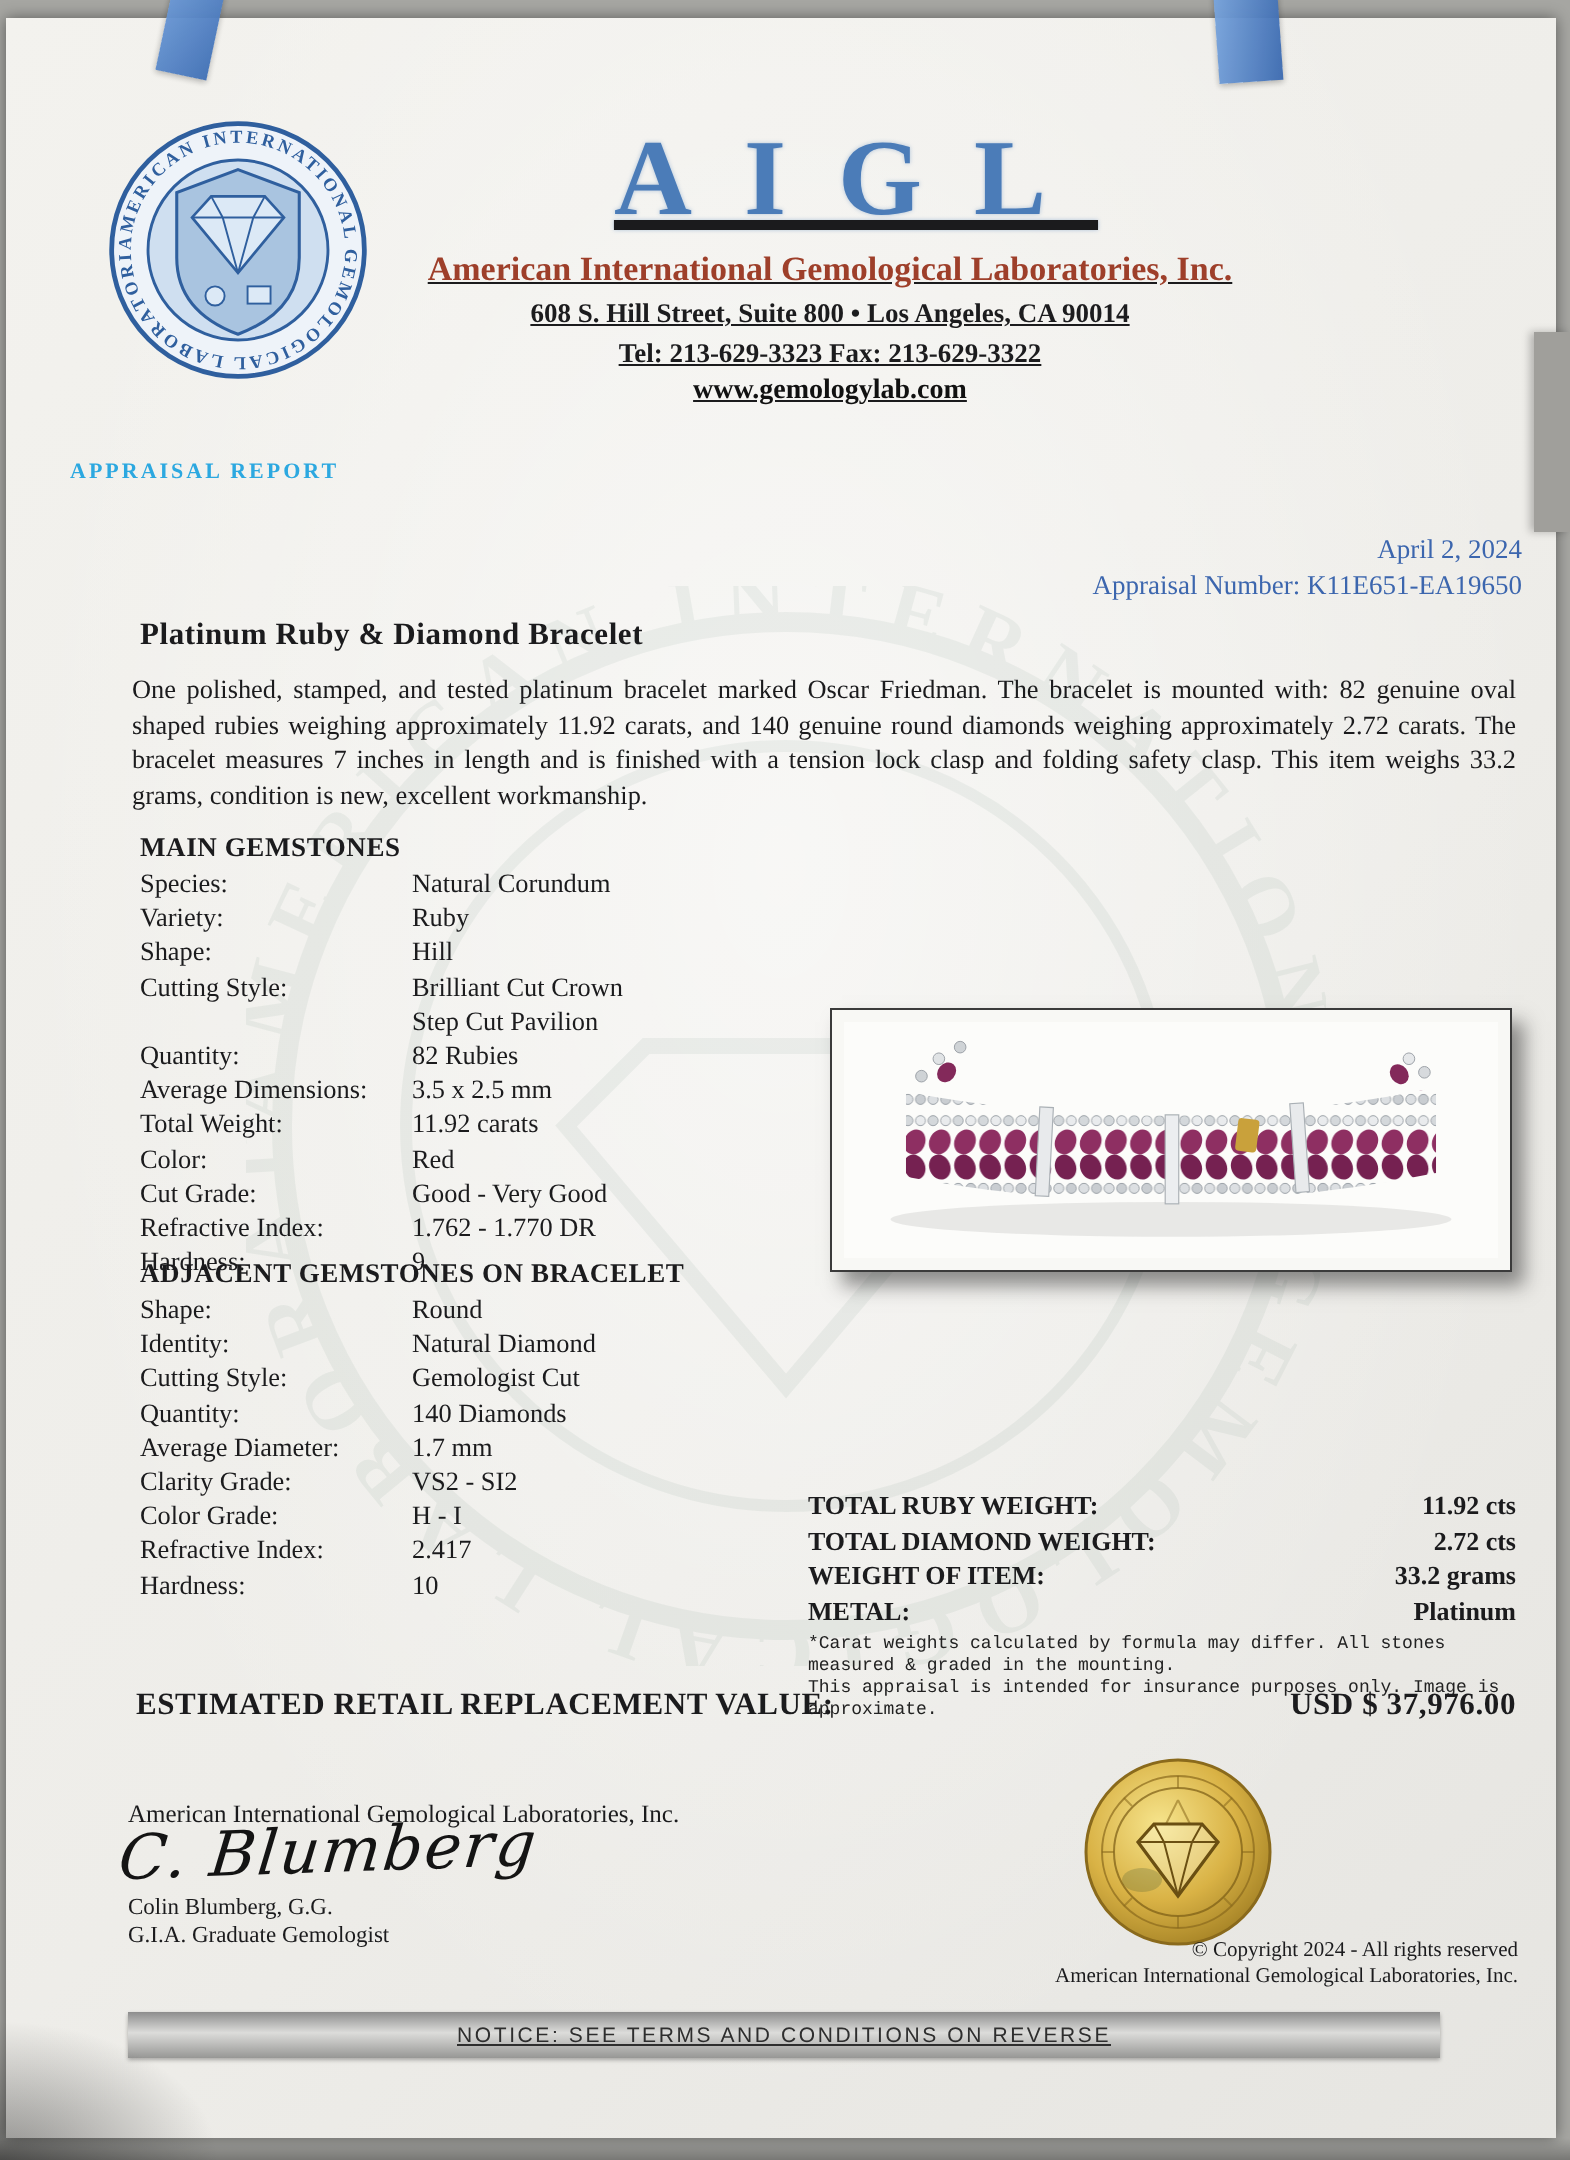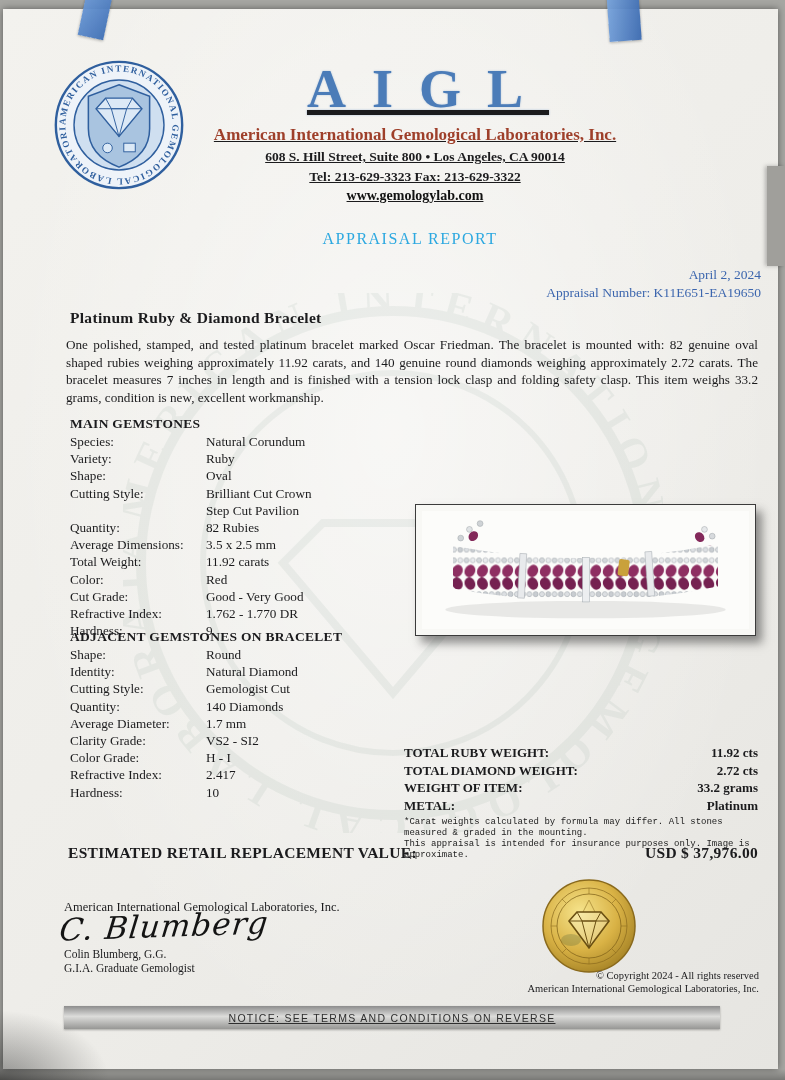--- a/index.html
+++ b/index.html
@@ -27,21 +27,21 @@
   .watermark { position:absolute; left:123px; top:293px; opacity:.06; pointer-events:none; }
 
   .logo { position:absolute; left:52px; top:58px; }
 
   .hdr { position:absolute; left:190px; top:58px; width:450px; text-align:center;text-decoration:underline; }
   .aigl { font-size:54px; font-weight:bold; color:#4b7cb8; letter-spacing:26px; padding-left:26px; line-height:62px; text-shadow:0 0 2px rgba(75,124,184,.4); }
   .company { margin-top:5px; font-size:17px; font-weight:bold; color:#9e3f2a; }
   .addr, .tel { margin-top:4px; font-size:13.5px; font-weight:bold; color:#1c1c1e; }
   .web { margin-top:3px; font-size:14px; font-weight:bold; color:#111; }
 
-  .report-title { position:absolute; left:35px; top:230px; width:750px; text-align:center; font-size:16px; font-weight:normal; letter-spacing:1.5px; color:#2ca8e0; }
+  .report-title { position:absolute; left:35px; top:230px; width:750px; font-size:11px; font-weight:bold; letter-spacing:1.5px; color:#2ca8e0; }
 
   .date-block { position:absolute; right:24px; top:266px; text-align:right; color:#3c66ae; font-size:13.5px; line-height:18px; }
 
   .item-title { position:absolute; left:70px; top:309px; font-size:15.5px; font-weight:bold; letter-spacing:.3px; }
 
   .description { position:absolute; left:66px; top:336px; width:692px; font-size:13.2px; line-height:17.6px; text-align:justify; }
 
   .sec-heading { font-size:13.5px; font-weight:bold; letter-spacing:.3px; }
   .main-heading { position:absolute; left:70px; top:416px; }
   .adj-heading  { position:absolute; left:70px; top:629px; }
@@ -129,21 +129,21 @@
 
 <div class="item-title">Platinum Ruby &amp; Diamond Bracelet</div>
 
 <div class="description">One polished, stamped, and tested platinum bracelet marked Oscar Friedman. The bracelet is mounted with: 82 genuine oval shaped rubies weighing approximately 11.92 carats, and 140 genuine round diamonds weighing approximately 2.72 carats. The bracelet measures 7 inches in length and is finished with a tension lock clasp and folding safety clasp. This item weighs 33.2 grams, condition is new, excellent workmanship.</div>
 
 <div class="sec-heading main-heading">MAIN GEMSTONES</div>
 
 <div class="kv-table main-table">
   <div class="kv"><span class="lab">Species:</span><span>Natural Corundum</span></div>
   <div class="kv"><span class="lab">Variety:</span><span>Ruby</span></div>
-  <div class="kv"><span class="lab">Shape:</span><span>Oval</span></div>
+  <div class="kv"><span class="lab">Shape:</span><span>Hill</span></div>
   <div class="kv"><span class="lab">Cutting Style:</span><span>Brilliant Cut Crown</span></div>
   <div class="kv"><span class="lab"></span><span>Step Cut Pavilion</span></div>
   <div class="kv"><span class="lab">Quantity:</span><span>82 Rubies</span></div>
   <div class="kv"><span class="lab">Average Dimensions:</span><span>3.5 x 2.5 mm</span></div>
   <div class="kv"><span class="lab">Total Weight:</span><span>11.92 carats</span></div>
   <div class="kv"><span class="lab">Color:</span><span>Red</span></div>
   <div class="kv"><span class="lab">Cut Grade:</span><span>Good - Very Good</span></div>
   <div class="kv"><span class="lab">Refractive Index:</span><span>1.762 - 1.770  DR</span></div>
   <div class="kv"><span class="lab">Hardness:</span><span>9</span></div>
 </div>

